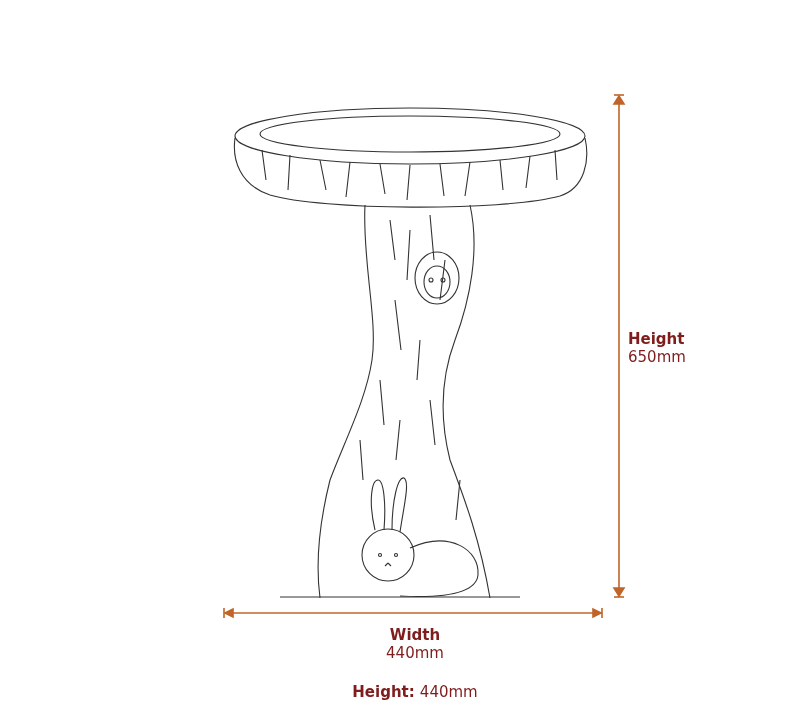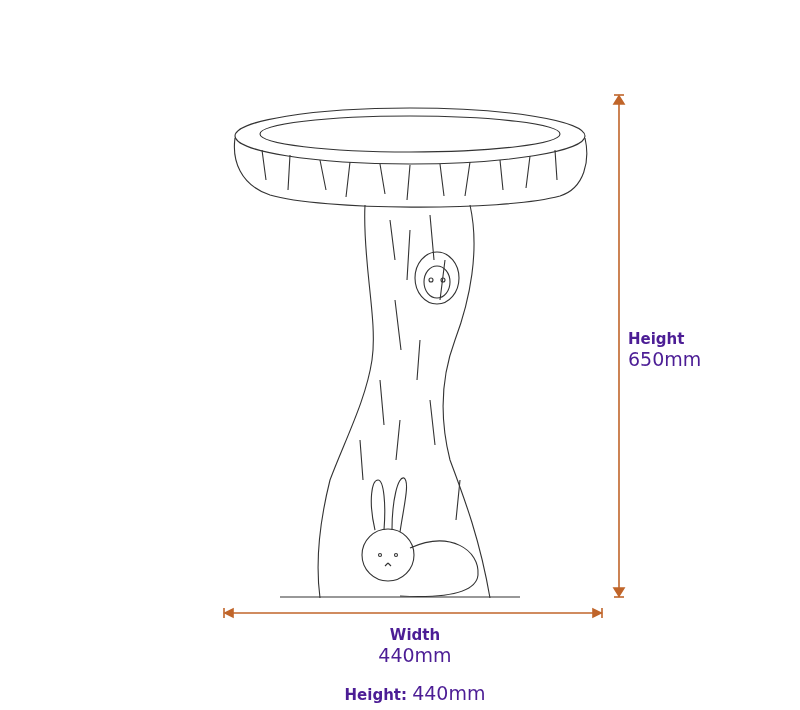--- a/index.html
+++ b/index.html
@@ -1,20 +1,20 @@
 <!DOCTYPE html>
 <html><head>
 <meta charset="utf-8">
 <style>
   html, body { margin:0; padding:0; background:#ffffff; }
   body { width:800px; height:710px; position:relative; overflow:hidden; font-family:"Liberation Sans", sans-serif; }
   #drawing { position:absolute; left:0; top:0; }
-  .label { position:absolute; color:#4c1d95; font-family:"DejaVu Sans", sans-serif; }
+  .label { position:absolute; color:#7f1d1d; font-family:"DejaVu Sans", sans-serif; }
   .bold { font-weight:bold; font-size:15px; }
-  .val { font-size:19px; }
+  .val { font-size:15px; }
   #height-block { left:628px; top:330px; }
   #width-block { left:0; width:830px; top:626px; text-align:center; }
   #depth-block { left:0; width:830px; top:682px; text-align:center; }
 </style>
 </head>
 <body>
 
 <svg id="drawing" width="800" height="710" viewBox="0 0 800 710">
   <g fill="none" stroke="#333" stroke-width="1.1">
 

